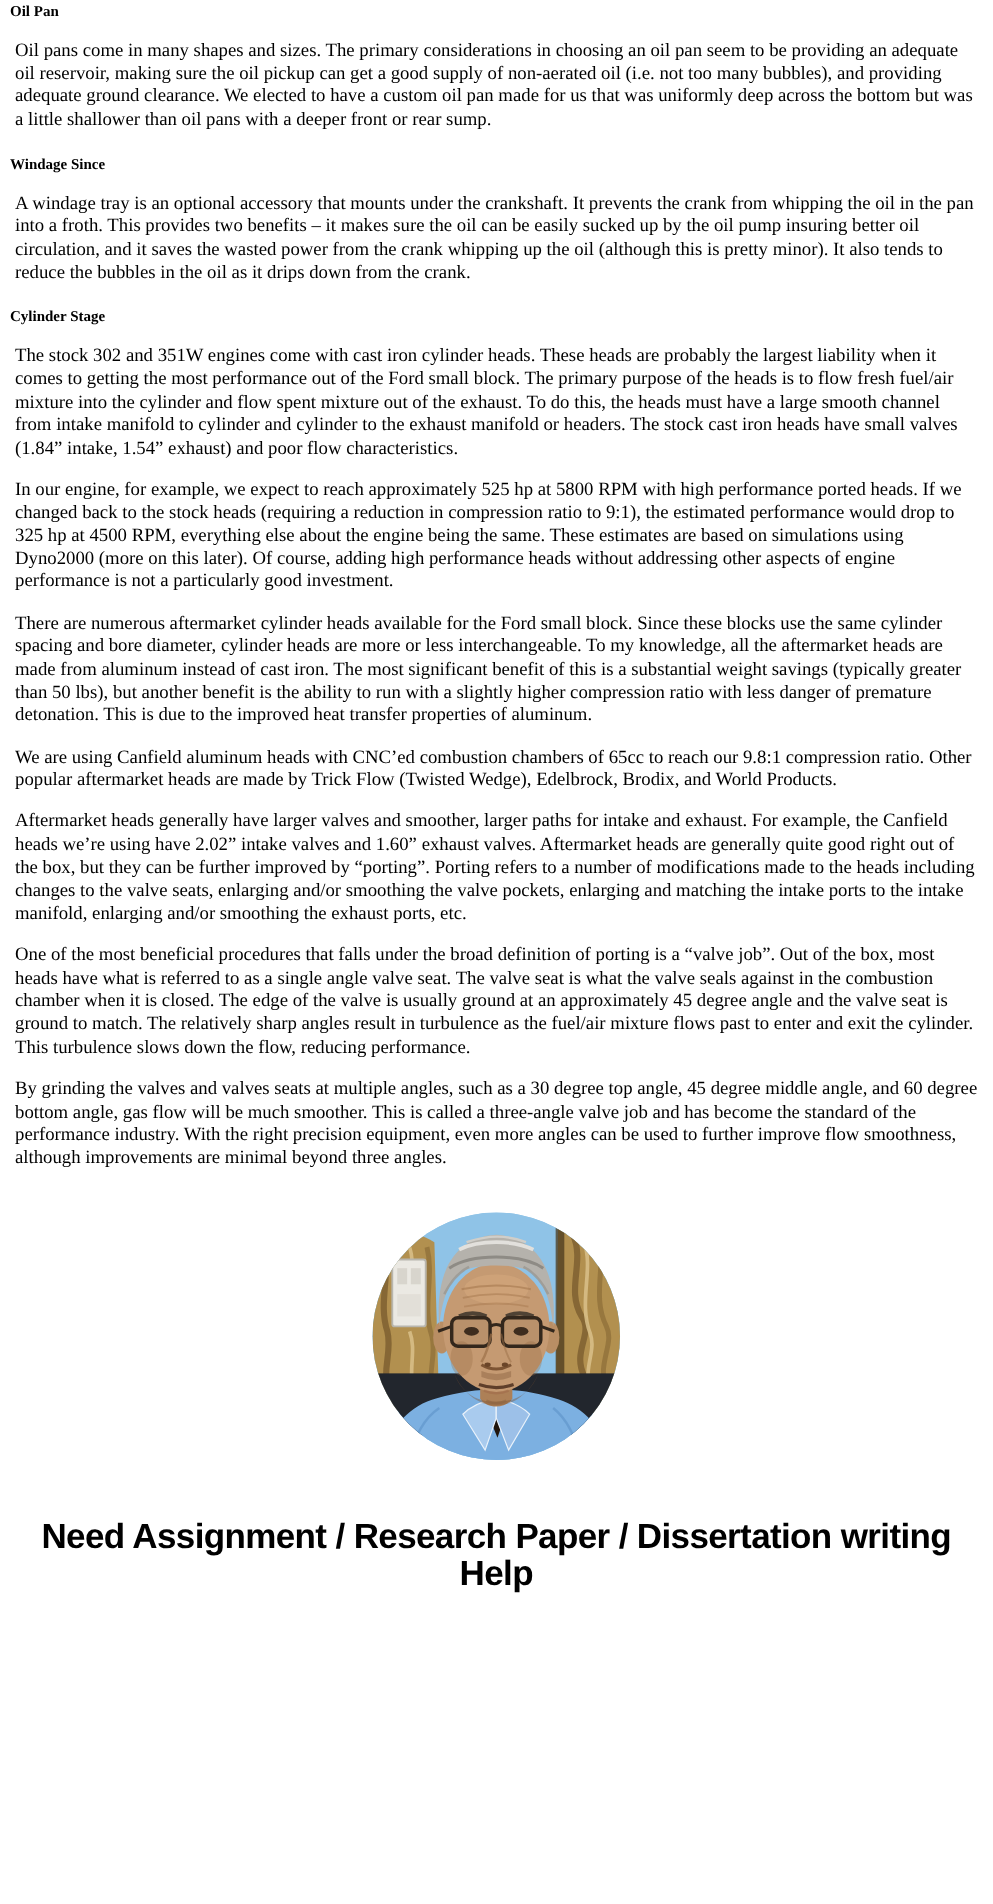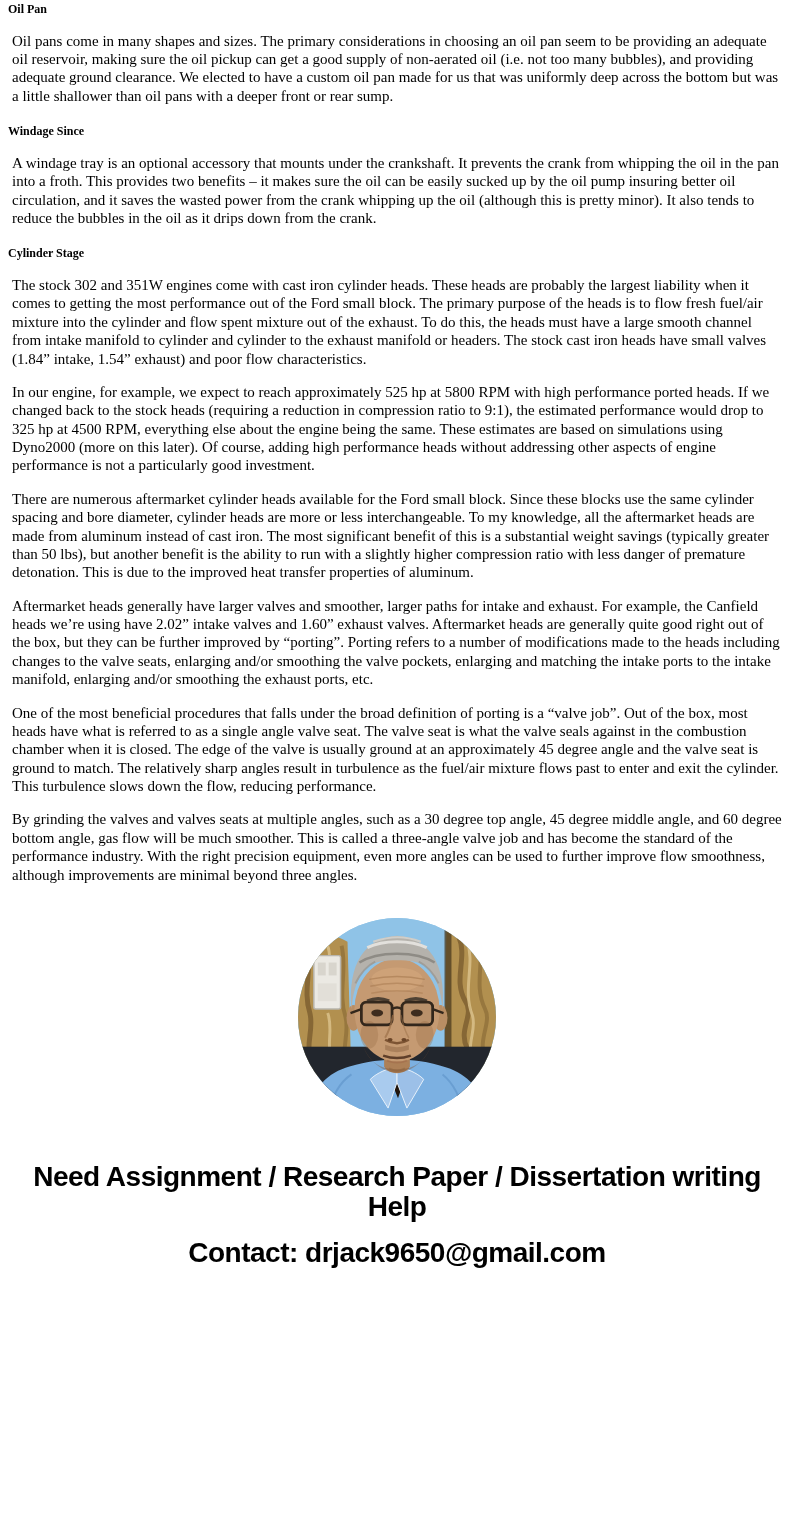--- a/index.html
+++ b/index.html
@@ -39,37 +39,38 @@
     margin-top: 46px;
     padding-bottom: 22px;
     text-align: center;
     font-family: "Liberation Sans", sans-serif;
     font-weight: bold;
     font-size: 28px;
     line-height: 30px;
     letter-spacing: -0.5px;
     color: #000000;
   }
-  .footer .promo-heading { max-width: 740px; margin: 16px auto; }
+  .footer .promo-heading { max-width: 740px; margin: 4px auto; }
   .footer .promo-contact { margin-top: 0; }
 </style>
 </head>
 <body>
 
 <div class="doc">
   <div class="sec-heading first">Oil Pan</div>
   <p>Oil pans come in many shapes and sizes. The primary considerations in choosing an oil pan seem to be providing an adequate oil reservoir, making sure the oil pickup can get a good supply of non-aerated oil (i.e. not too many bubbles), and providing adequate ground clearance. We elected to have a custom oil pan made for us that was uniformly deep across the bottom but was a little shallower than oil pans with a deeper front or rear sump.</p>
 
   <div class="sec-heading">Windage Since</div>
   <p>A windage tray is an optional accessory that mounts under the crankshaft. It prevents the crank from whipping the oil in the pan into a froth. This provides two benefits – it makes sure the oil can be easily sucked up by the oil pump insuring better oil circulation, and it saves the wasted power from the crank whipping up the oil (although this is pretty minor). It also tends to reduce the bubbles in the oil as it drips down from the crank.</p>
 
   <div class="sec-heading">Cylinder Stage</div>
   <p>The stock 302 and 351W engines come with cast iron cylinder heads. These heads are probably the largest liability when it comes to getting the most performance out of the Ford small block. The primary purpose of the heads is to flow fresh fuel/air mixture into the cylinder and flow spent mixture out of the exhaust. To do this, the heads must have a large smooth channel from intake manifold to cylinder and cylinder to the exhaust manifold or headers. The stock cast iron heads have small valves (1.84” intake, 1.54” exhaust) and poor flow characteristics.</p>
   <p>In our engine, for example, we expect to reach approximately 525 hp at 5800 RPM with high performance ported heads. If we changed back to the stock heads (requiring a reduction in compression ratio to 9:1), the estimated performance would drop to 325 hp at 4500 RPM, everything else about the engine being the same. These estimates are based on simulations using Dyno2000 (more on this later). Of course, adding high performance heads without addressing other aspects of engine performance is not a particularly good investment.</p>
   <p>There are numerous aftermarket cylinder heads available for the Ford small block. Since these blocks use the same cylinder spacing and bore diameter, cylinder heads are more or less interchangeable. To my knowledge, all the aftermarket heads are made from aluminum instead of cast iron. The most significant benefit of this is a substantial weight savings (typically greater than 50 lbs), but another benefit is the ability to run with a slightly higher compression ratio with less danger of premature detonation. This is due to the improved heat transfer properties of aluminum.</p>
+  <p>We are using Canfield aluminum heads with CNC’ed combustion chambers of 65cc to reach our 9.8:1 compression ratio. Other popular aftermarket heads are made by Trick Flow (Twisted Wedge), Edelbrock, Brodix, and World Products.</p>
   <p>Aftermarket heads generally have larger valves and smoother, larger paths for intake and exhaust. For example, the Canfield heads we’re using have 2.02” intake valves and 1.60” exhaust valves. Aftermarket heads are generally quite good right out of the box, but they can be further improved by “porting”. Porting refers to a number of modifications made to the heads including changes to the valve seats, enlarging and/or smoothing the valve pockets, enlarging and matching the intake ports to the intake manifold, enlarging and/or smoothing the exhaust ports, etc.</p>
   <p>One of the most beneficial procedures that falls under the broad definition of porting is a “valve job”. Out of the box, most heads have what is referred to as a single angle valve seat. The valve seat is what the valve seals against in the combustion chamber when it is closed. The edge of the valve is usually ground at an approximately 45 degree angle and the valve seat is ground to match. The relatively sharp angles result in turbulence as the fuel/air mixture flows past to enter and exit the cylinder. This turbulence slows down the flow, reducing performance.</p>
   <p>By grinding the valves and valves seats at multiple angles, such as a 30 degree top angle, 45 degree middle angle, and 60 degree bottom angle, gas flow will be much smoother. This is called a three-angle valve job and has become the standard of the performance industry. With the right precision equipment, even more angles can be used to further improve flow smoothness, although improvements are minimal beyond three angles.</p>
 </div>
 
 <div class="portrait-wrap">
   <div class="portrait">
     <svg viewBox="0 0 200 200" xmlns="http://www.w3.org/2000/svg">
 
       <rect x="0" y="0" width="200" height="200" fill="#8fc3e7"></rect>
@@ -158,14 +159,13 @@
         <path d="M86,139 Q100,144 114,139" stroke="#5f3f2a" stroke-width="2.5" fill="none"></path>
         <path d="M90,144 Q100,148 110,144" stroke="#a06a4a" stroke-width="2" fill="none" opacity="0.6"></path>
         <path d="M92,152 Q100,156 108,152" stroke="#8a6140" stroke-width="2" fill="none" opacity="0.5"></path>
       </g>
     </svg>
   </div>
 </div>
 
 <div class="footer">
   <div class="promo-heading">Need Assignment / Research Paper / Dissertation writing Help</div>
-  <div class="promo-contact">Contact: drjack9650@gmail.com</div>
 </div>
 
 </body></html>

